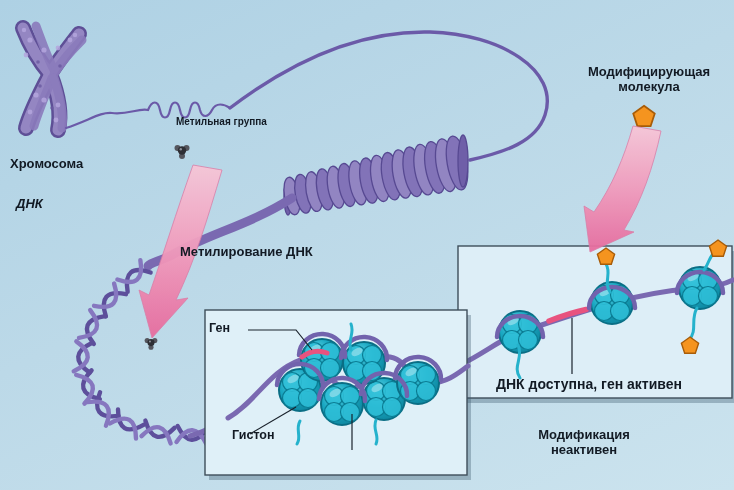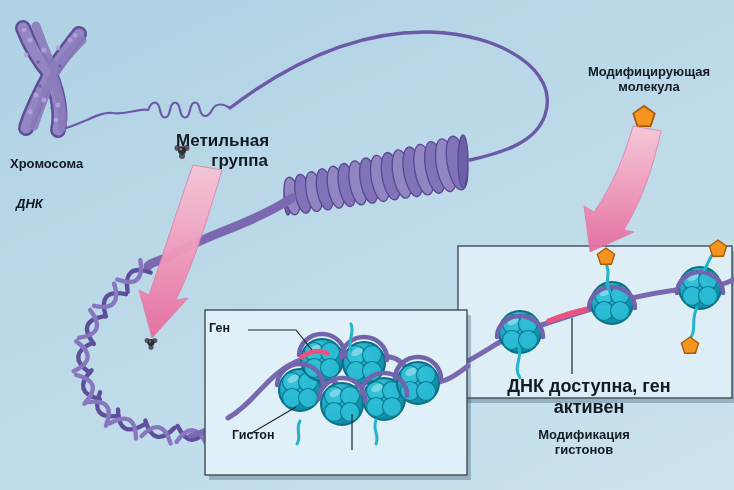--- a/index.html
+++ b/index.html
@@ -5,27 +5,27 @@
   html,body{margin:0;padding:0;background:#9fc4d8;}
   .stage{
     position:relative;width:734px;height:490px;overflow:hidden;
     background:linear-gradient(155deg,#aed1e4 0%,#bcd9e8 45%,#cbe3ee 100%);
     font-family:"Liberation Sans",sans-serif;
   }
   .stage svg{position:absolute;left:0;top:0;}
   .lbl{position:absolute;font-weight:700;color:#121a24;font-size:13px;line-height:1.18;white-space:normal;}
   #lbl-chromosome{left:10px;top:156px;}
   #lbl-dna{left:16px;top:196px;font-style:italic;}
-  #lbl-methyl{left:176px;top:131px;width:92px;text-align:right;font-size:17px;}
+  #lbl-methyl{left:176px;top:116px;width:92px;text-align:left;font-size:10px;}
   #lbl-methylation{left:180px;top:244px;font-size:13px;white-space:nowrap;}
   #lbl-modifier{left:576px;top:64px;width:146px;text-align:center;}
   #lbl-gene{left:209px;top:321px;font-size:12.5px;}
   #lbl-histone{left:210px;top:428px;font-size:12.5px;padding-left:22px;}
   #lbl-closed{left:208px;top:453px;width:256px;text-align:center;font-size:12.5px;}
-  #lbl-open{left:470px;top:376px;width:238px;text-align:center;font-size:18px;}
+  #lbl-open{left:470px;top:376px;width:238px;text-align:center;font-size:14px;}
   #lbl-mod-hist{left:517px;top:427px;width:134px;text-align:center;}
 </style>
 </head>
 <body>
 
 <div class="stage">
 
 <svg width="734" height="490" viewBox="0 0 734 490">
   <defs>
     <radialGradient id="beadGrad" cx="35%" cy="30%" r="80%">
@@ -207,19 +207,20 @@
     </g>
   </g>
 
   <path d="M193,165 L222,170 C 207,220 196,258 176,300 L188,298 L152,338 L139,290 L149,295 C 163,255 176,213 193,165 Z" fill="url(#arrowGrad)" stroke="#d97aa4" stroke-width="0.8" opacity="0.95"></path>
   <use href="#methylIcon" transform="translate(151 343) scale(0.85)"></use>
 </svg>
 
 <div class="lbl" id="lbl-chromosome">Хромосома</div>
 <div class="lbl" id="lbl-dna">ДНК</div>
 <div class="lbl" id="lbl-methyl">Метильная группа</div>
+<div class="lbl" id="lbl-methylation">Метилирование ДНК</div>
 <div class="lbl" id="lbl-modifier">Модифицирующая молекула</div>
 <div class="lbl" id="lbl-gene">Ген</div>
 <div class="lbl" id="lbl-histone">Гистон</div>
 <div class="lbl" id="lbl-open">ДНК доступна, ген активен</div>
-<div class="lbl" id="lbl-mod-hist">Модификация гистонов</div>
+<div class="lbl" id="lbl-mod-hist">Модификация неактивен</div>
 
 </div>
 
 </body></html>

